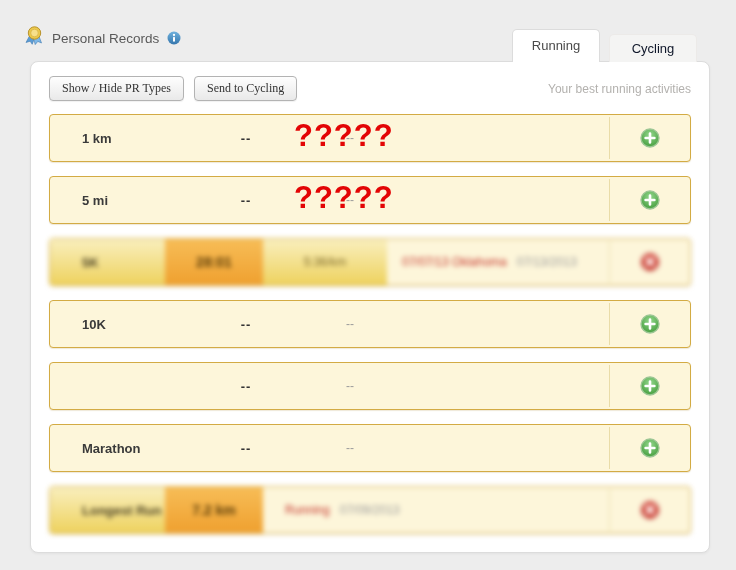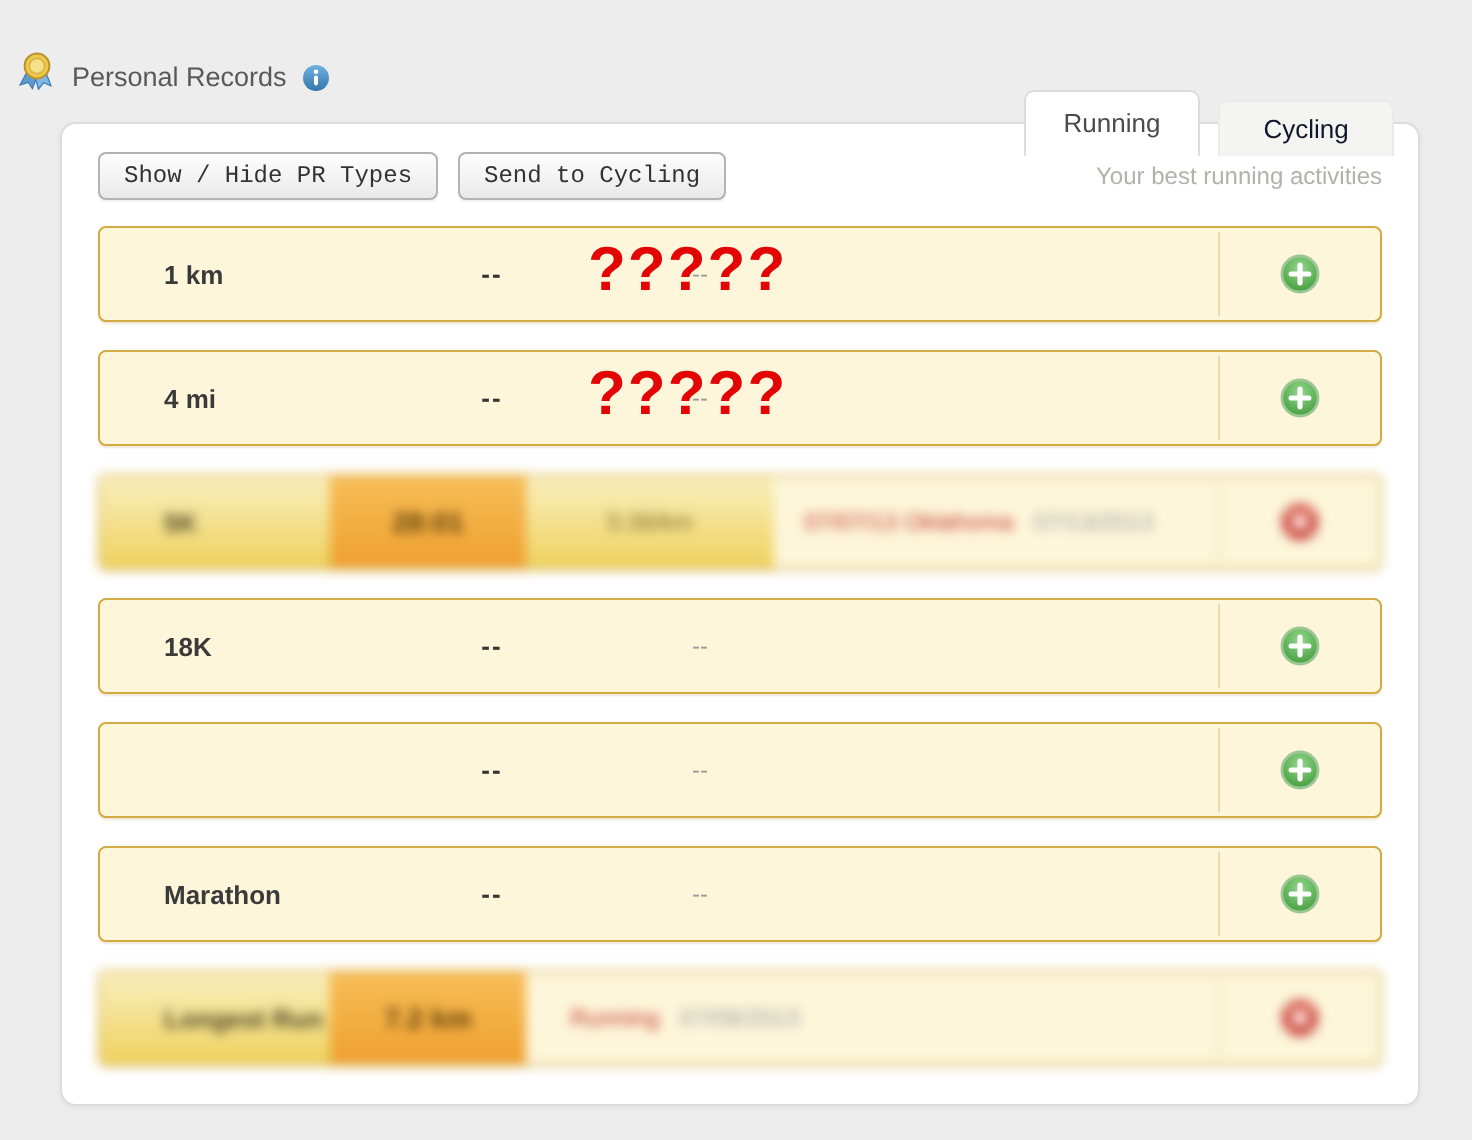--- a/index.html
+++ b/index.html
@@ -1,33 +1,33 @@
 <!DOCTYPE html>
 <html><head>
 <meta charset="utf-8">
 <style>
   html,body{margin:0;padding:0;}
   body{font-family:"Liberation Sans",sans-serif;background:#ededed;}
   .stage{position:relative;width:736px;height:570px;background:#ededed;overflow:hidden;}
 
   
-  .page-header{position:absolute;top:26px;left:9px;display:flex;align-items:center;gap:8px;z-index:2;}
+  .page-header{position:absolute;top:26px;left:25px;display:flex;align-items:center;gap:8px;z-index:2;}
   .page-title{font-size:13.5px;color:#595959;}
   .info-btn{display:inline-flex;cursor:pointer;}
 
   .tabs{position:absolute;top:29px;right:39px;display:flex;gap:9px;align-items:flex-end;z-index:5;}
   .tab{width:86px;text-align:center;font-size:13px;border-radius:5px 5px 0 0;cursor:pointer;}
-  .tab.active{background:#fff;border:1px solid #dcdcdc;border-bottom:none;height:32px;line-height:32px;color:#4a4a4a;margin-top:16px;}
+  .tab.active{background:#fff;border:1px solid #dcdcdc;border-bottom:none;height:32px;line-height:32px;color:#4a4a4a;}
   .tab.inactive{background:#f4f4f3;border:1px solid #eceae8;border-bottom:none;height:27px;line-height:27px;color:#0f172a;}
 
   
   .card{position:absolute;left:30px;top:61px;width:678px;height:490px;background:#fff;
         border:1px solid #dcdcdc;border-radius:8px;box-shadow:0 1px 3px rgba(0,0,0,0.05);z-index:1;}
   .toolbar{display:flex;align-items:center;gap:10px;padding:14px 18px 13px;}
-  .btn{padding:4px 12px;font-family:Liberation Mono, monospace;font-size:12px;color:#333;
+  .btn{padding:4px 12px;font-family:Liberation Serif, serif;font-size:12px;color:#333;
        background:linear-gradient(#fefefe,#e9e9e9);border:1px solid #b3b3b3;border-radius:4px;
        box-shadow:0 1px 1px rgba(0,0,0,0.06);cursor:pointer;}
   .subtitle{margin-left:auto;font-size:12px;color:#b3b1ae;}
 
   
   .rows{padding:0 18px;}
   .row{position:relative;height:46px;background:#fdf6da;border:1px solid #d3ab44;border-radius:4px;
        margin-bottom:14px;box-shadow:0 1px 1px rgba(160,130,40,0.18);}
   .row.blurred{filter:blur(2.6px);}
 
@@ -115,21 +115,21 @@
           </radialGradient>
         </defs>
         <circle cx="10" cy="10" r="9" fill="url(#g-add)" stroke="#9cc694" stroke-width="1.4"></circle>
         <path d="M10 5.6v8.8M5.6 10h8.8" stroke="#fff" stroke-width="2.6" stroke-linecap="round"></path>
       </svg>
 
     </div>
   </div>
 
   <div class="row with-pace">
-    <div class="cell-label">4 mi</div>
+    <div class="cell-label">5 mi</div>
     <span class="time-plain">--</span>
 
     <span class="pace-plain">--</span>
 
     <span class="annotation">?????</span>
     <div class="divider"></div>
     <div class="action">
       <svg class="icon-add" width="20" height="20" viewBox="0 0 20 20">
         <defs>
           <radialGradient id="g-add" cx="50%" cy="32%" r="75%">
@@ -165,21 +165,21 @@
                   <stop offset="100%" stop-color="#bf2317"></stop>
           </radialGradient>
         </defs>
         <circle cx="10" cy="10" r="9" fill="url(#g-del)" stroke="#d89289" stroke-width="1.4"></circle>
         <path d="M6.6 6.6l6.8 6.8M13.4 6.6l-6.8 6.8" stroke="#fff" stroke-width="2.4" stroke-linecap="round"></path>
       </svg>
     </div>
   </div>
 
   <div class="row with-pace">
-    <div class="cell-label">18K</div>
+    <div class="cell-label">10K</div>
     <span class="time-plain">--</span>
 
     <span class="pace-plain">--</span>
 
     <div class="divider"></div>
     <div class="action">
       <svg class="icon-add" width="20" height="20" viewBox="0 0 20 20">
         <defs>
           <radialGradient id="g-add" cx="50%" cy="32%" r="75%">
             <stop offset="0%" stop-color="#93d68c"></stop>

